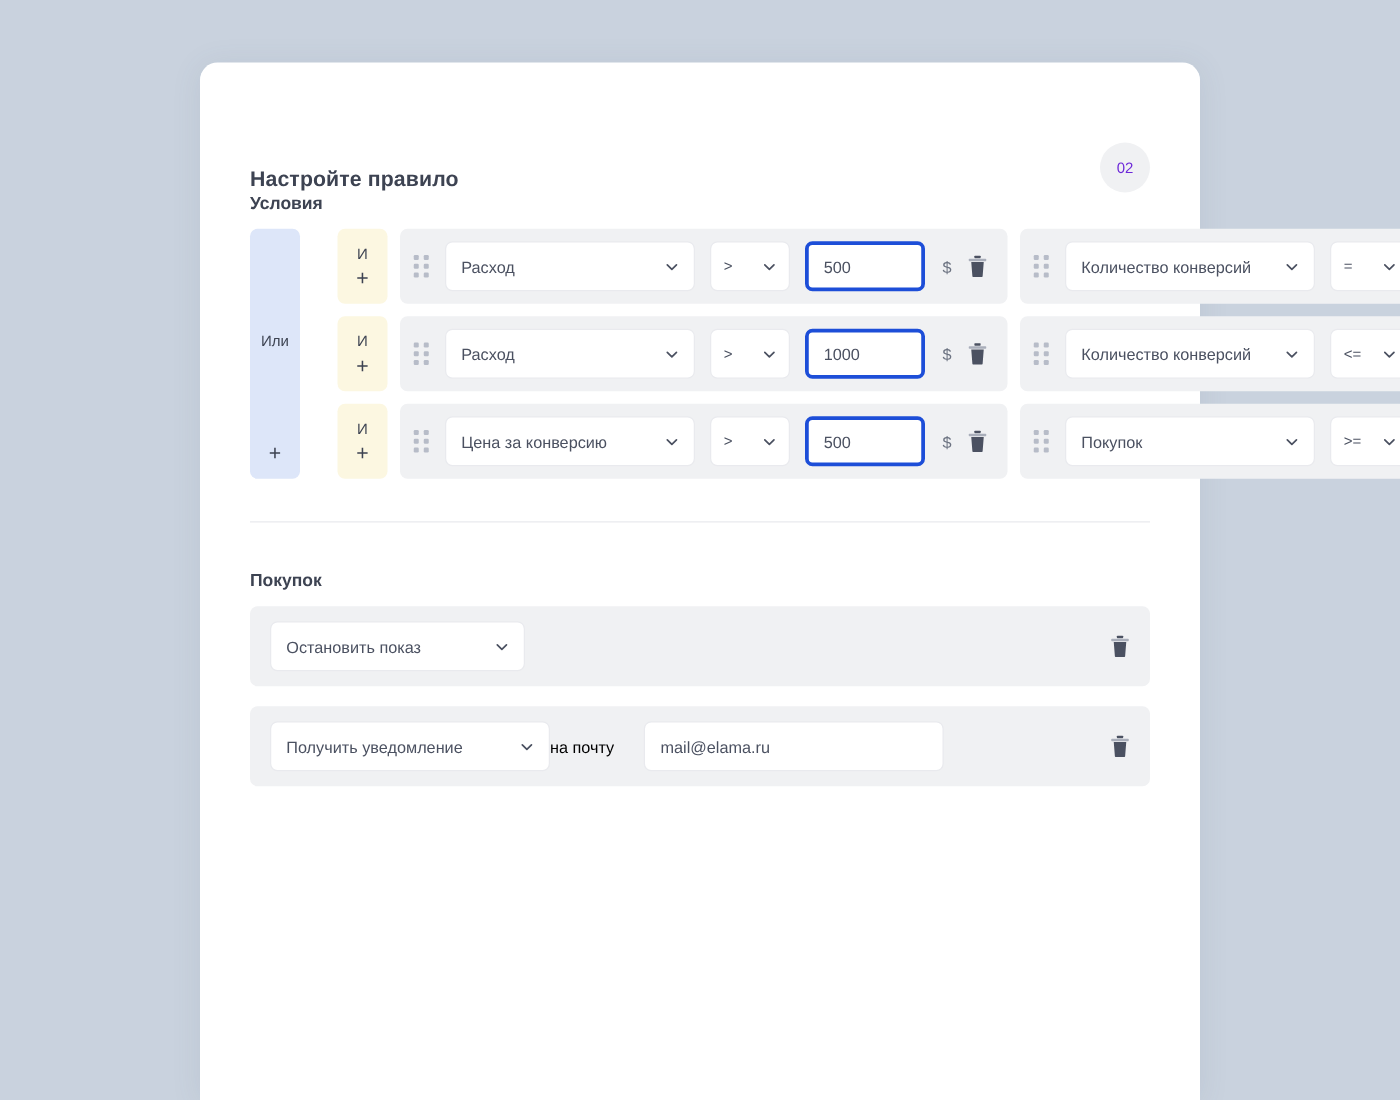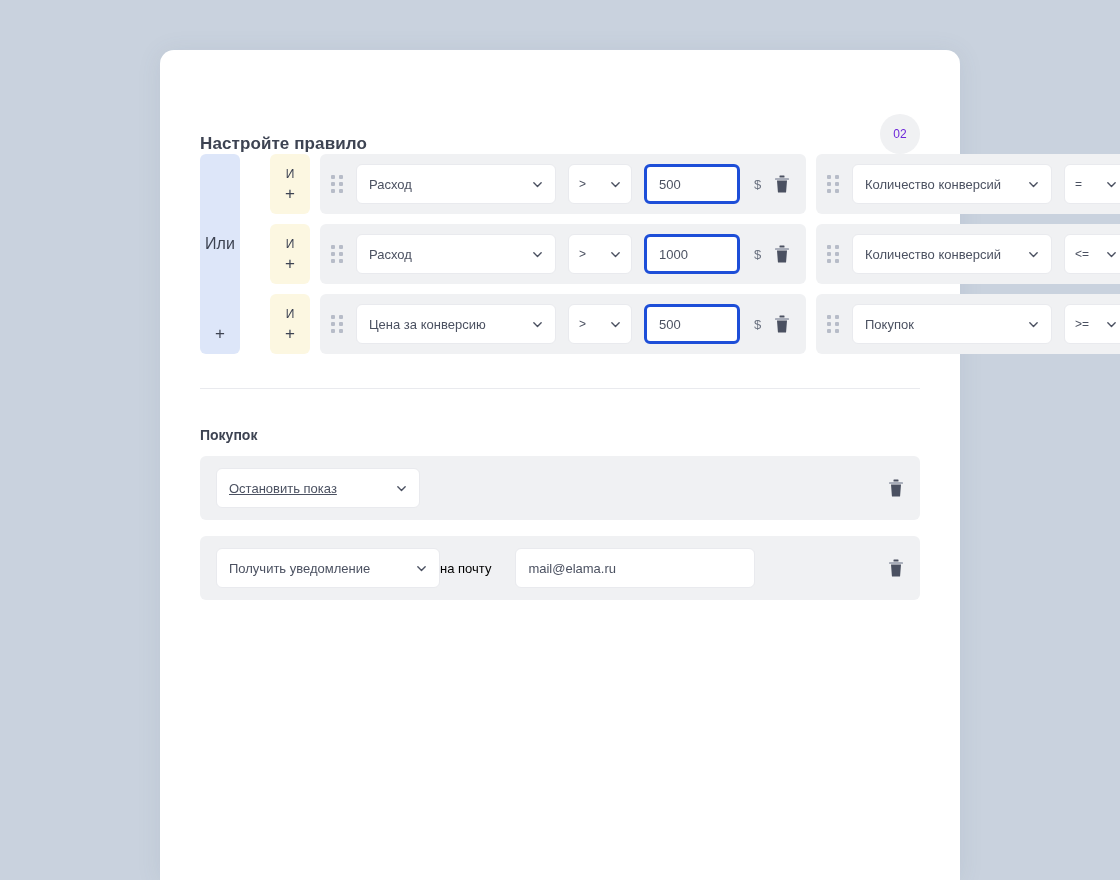--- a/index.html
+++ b/index.html
@@ -75,21 +75,21 @@
     background: #dde6f9;
     border-radius: 6px;
     display: flex;
     flex-direction: column;
     align-items: center;
     justify-content: space-between;
     padding: 8px 0 12px 0;
     flex: none;
   }
   .or-label {
-    font-size: 16px;
+    font-size: 12px;
     color: #3d4352;
     margin-top: auto;
     margin-bottom: auto;
   }
   .plus-btn {
     font-size: 17px;
     color: #3d4352;
     line-height: 1;
     cursor: pointer;
     user-select: none;
@@ -234,21 +234,21 @@
   .action-row {
     background: #f0f1f3;
     border-radius: 6px;
     height: 64px;
     display: flex;
     align-items: center;
     padding: 0 16px;
     margin-bottom: 16px;
   }
 
-  .sel-action  { width: 204px; flex: none; text-decoration: underline; }
+  .sel-action  { width: 204px; flex: none; }
   .sel-notify  { width: 224px; flex: none; }
 
   .mid-label {
     font-size: 13px;
     color: #000000;
     flex: none;
   }
 
   .email-input {
     width: 240px;
@@ -269,20 +269,21 @@
 <body>
 
 <div class="card">
 
   <div class="card-header">
     <div class="page-title">Настройте правило</div>
     <div class="step-badge">02</div>
   </div>
 
   <div>
+    <div class="section-title">Условия</div>
 
     <div class="conditions">
 
       <div class="or-column">
         <div class="or-label">Или</div>
         <div class="plus-btn">+</div>
       </div>
 
       <div class="groups-wrap">
 

